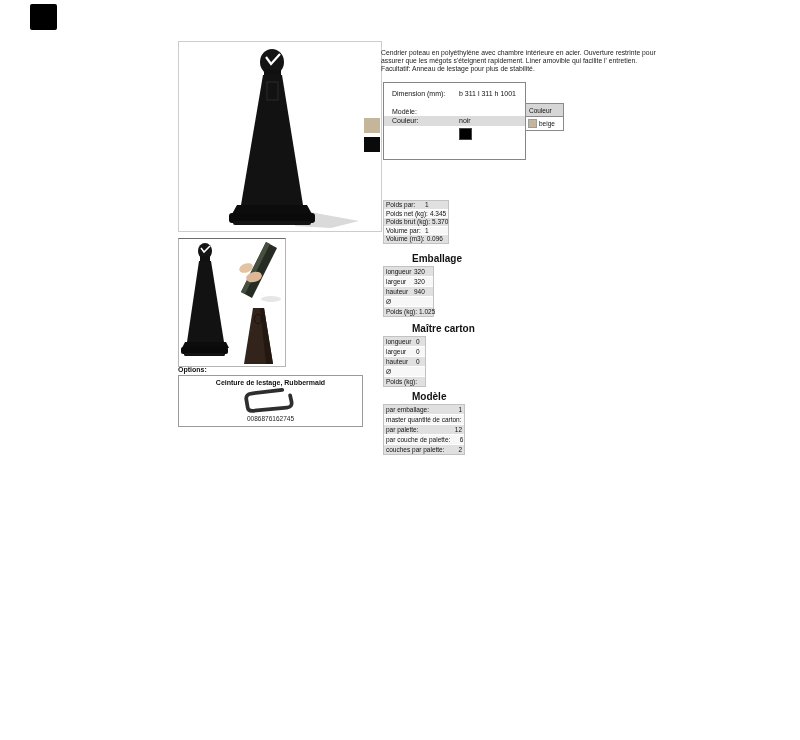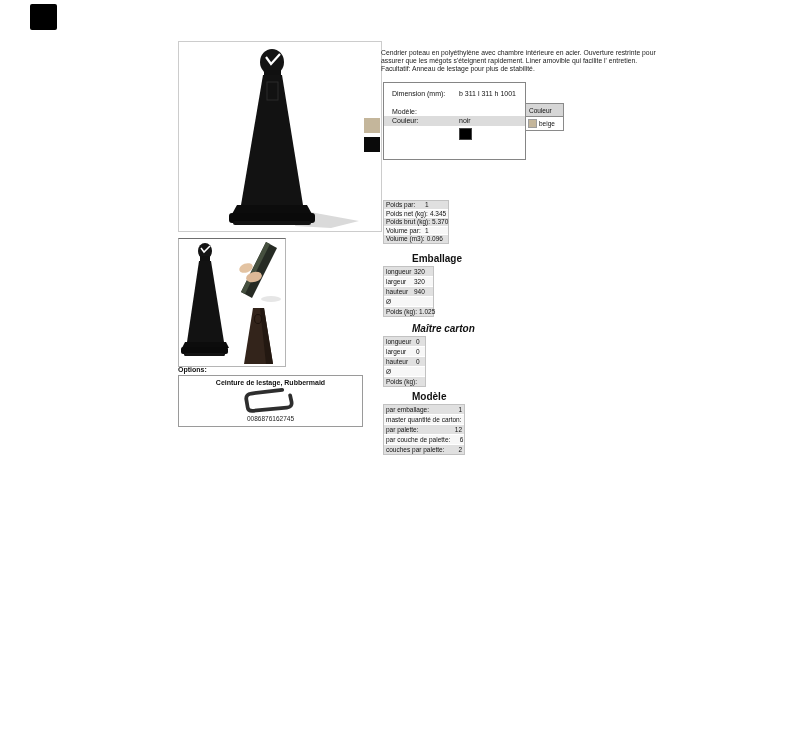--- a/index.html
+++ b/index.html
@@ -47,21 +47,21 @@
   .tbl .row.g{background:#e0e0e0;}
   .tbl .row.w{background:#f7f7f7;}
   .tbl .lab{padding:0 2px;white-space:nowrap;flex:1 1 auto;}
   .tbl .val{white-space:nowrap;padding-right:2px;text-align:left;flex:0 0 auto;}
 
   .weights-table{left:383px;top:200px;width:64px;}
   .weights-table .row{height:7.5px;line-height:7.5px;}
   .weights-table .val{width:21px;}
 
   .h-emballage{left:383px;top:253px;}
-  .h-maitre{left:383px;top:323px;font-style:italic;}
+  .h-maitre{left:383px;top:323px;}
   .h-pieces{left:383px;top:391px;}
   .sec-title{font-size:10px;font-weight:bold;padding-left:29px;}
 
   .emballage-table{left:383px;top:266px;width:49px;}
   .emballage-table .row{height:9px;line-height:9px;}
   .emballage-table .val{width:17px;}
 
   .maitre-table{left:383px;top:336px;width:41px;}
   .maitre-table .row{height:9px;line-height:9px;}
   .maitre-table .val{width:7px;}

